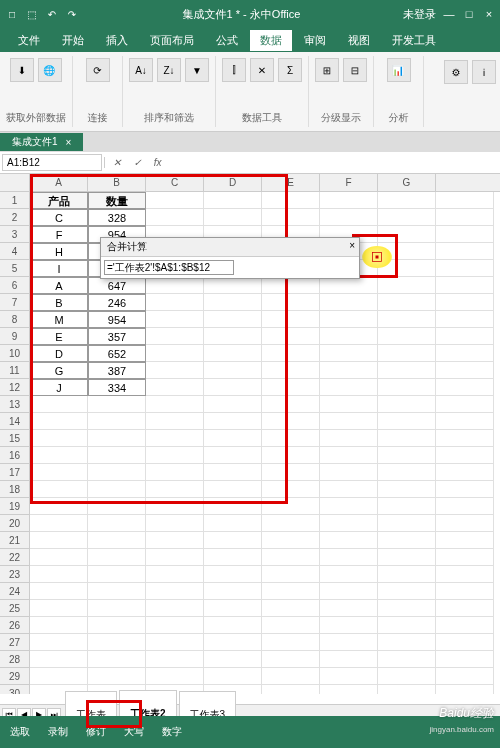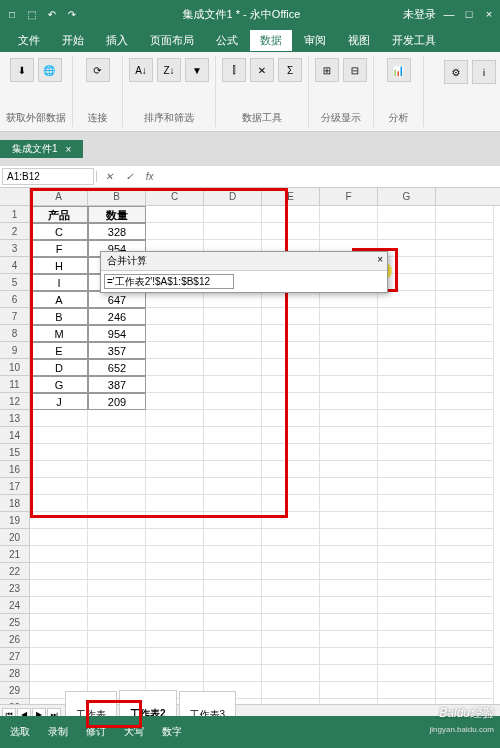--- a/index.html
+++ b/index.html
@@ -12,25 +12,25 @@
 .win-btn{width:14px;height:14px;display:flex;align-items:center;justify-content:center}
 .menubar{background:#2a7a5a;height:24px;display:flex;align-items:center;color:#fff;padding-left:8px;gap:2px}
 .menu-tab{padding:3px 10px;font-size:11px;cursor:pointer}
 .menu-tab.active{background:#fff;color:#2a7a5a}
 .ribbon{background:#f5f5f5;height:80px;border-bottom:1px solid #ccc;display:flex;padding:4px 0}
 .ribbon-group{border-right:1px solid #ddd;padding:2px 6px;display:flex;flex-direction:column;align-items:center;justify-content:space-between;min-width:50px}
 .ribbon-icons{display:flex;gap:4px;flex-wrap:wrap;justify-content:center}
 .ribbon-icon{width:24px;height:24px;background:#e8e8e8;border:1px solid #ccc;display:flex;align-items:center;justify-content:center;font-size:10px}
 .ribbon-label{font-size:10px;color:#666;margin-top:12px}
 .ribbon-right{margin-left:auto;display:flex;gap:4px;padding:4px}
-.doc-tab-bar{background:#ddd;height:34px;display:flex;align-items:center}
+.doc-tab-bar{background:#ddd;height:20px;display:flex;align-items:center}
 .doc-tab{background:#2a7a5a;color:#fff;padding:2px 12px;font-size:10px;display:flex;align-items:center;gap:8px}
 .doc-tab-close{cursor:pointer}
 .formula-bar{height:22px;border-bottom:1px solid #ccc;display:flex;align-items:center;background:#fff}
-.name-box{width:92px;border:1px solid #ccc;padding:2px 4px;font-size:10px;margin:2px}
+.name-box{width:100px;border:1px solid #ccc;padding:2px 4px;font-size:10px;margin:2px}
 .fx-section{display:flex;align-items:center;gap:4px;padding:0 4px;border-left:1px solid #ccc}
 .fx-btn{font-size:10px;color:#666;font-style:italic;padding:0 4px}
 .grid-area{position:relative;height:520px;overflow:hidden;background:#fff}
 .col-headers{display:flex;position:absolute;top:0;left:0;right:0;height:18px;background:#f0f0f0;border-bottom:1px solid #ccc}
 .corner{width:30px;border-right:1px solid #ccc;background:#f0f0f0}
 .col-h{width:58px;border-right:1px solid #ccc;text-align:center;font-size:10px;line-height:18px;color:#555}
 .rows{position:absolute;top:18px;left:0;right:0}
 .row{display:flex;height:17px}
 .row-h{width:30px;background:#f0f0f0;border-right:1px solid #ccc;border-bottom:1px solid #ccc;text-align:center;font-size:10px;line-height:17px;color:#555}
 .cell{width:58px;border-right:1px solid #e0e0e0;border-bottom:1px solid #e0e0e0;font-size:11px;line-height:17px;text-align:center;padding:0 2px;overflow:hidden;white-space:nowrap}
@@ -279,21 +279,21 @@
         <div class="cell"></div>
         <div class="cell"></div>
         <div class="cell"></div>
         <div class="cell"></div>
         <div class="cell"></div>
         <div class="cell"></div>
       </div>
       <div class="row">
         <div class="row-h">12</div>
         <div class="cell data">J</div>
-        <div class="cell data">209</div>
+        <div class="cell data">334</div>
         <div class="cell"></div>
         <div class="cell"></div>
         <div class="cell"></div>
         <div class="cell"></div>
         <div class="cell"></div>
         <div class="cell"></div>
       </div>
       <div class="row">
         <div class="row-h">13</div>
         <div class="cell"></div>
@@ -491,21 +491,21 @@
         <div class="cell"></div>
         <div class="cell"></div>
         <div class="cell"></div>
       </div>
     </div>
 
   <div class="red-box" style="top:0;left:30px;width:258px;height:330px"></div>
   <div class="red-box" style="top:80px;left:106px;width:145px;height:22px"></div>
   <div class="red-box" style="top:60px;left:352px;width:46px;height:44px"></div>
 
-  <div class="popup" style="top:63px;left:100px;width:288px">
+  <div class="popup" style="top:63px;left:100px;width:260px">
     <div class="popup-title">合并计算</div>
     <span class="popup-close">×</span>
     <div class="popup-input">
       <input value="='工作表2'!$A$1:$B$12" style="">
     </div>
   </div>
 
   <div class="highlight-btn" style="top:72px;left:362px">
     <svg viewBox="0 0 16 16">
         <rect x="2" y="2" width="12" height="12" fill="none" stroke="#c00" stroke-width="1"></rect>

